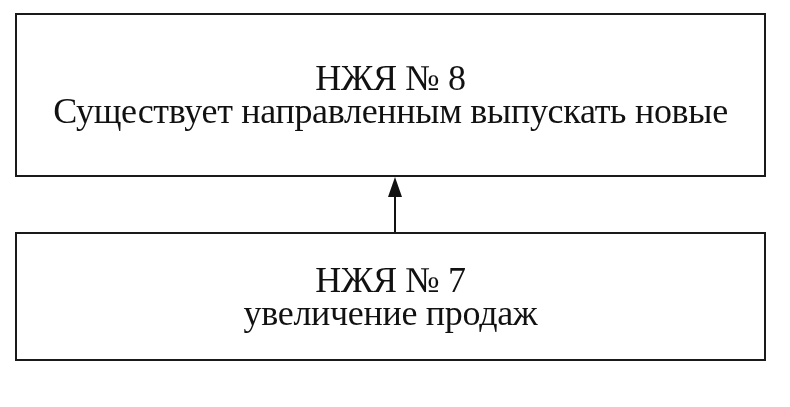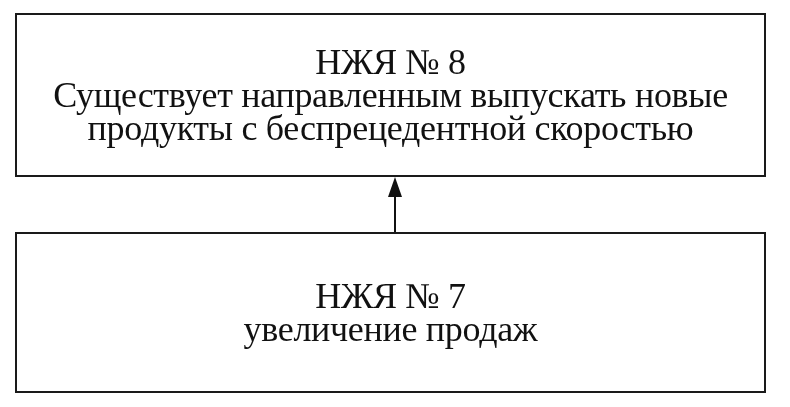--- a/index.html
+++ b/index.html
@@ -2,31 +2,30 @@
 <html><head>
   <meta charset="utf-8">
   <style>
     html, body { margin:0; padding:0; background:#ffffff; }
     body { width:790px; height:407px; position:relative; overflow:hidden;
            font-family: "Liberation Serif", "DejaVu Serif", serif; color:#111; }
     .box { position:absolute; left:15px; width:751px; border:2px solid #1a1a1a;
            background:#fff; box-sizing:border-box; display:flex; flex-direction:column;
            align-items:center; justify-content:center; text-align:center; }
     .box.top { top:13px; height:164px; }
-    .box.bottom { top:232px; height:161px; }
+    .box.bottom { top:232px; height:129px; }
     .line { font-size:36px; line-height:33px; letter-spacing:-0.3px; white-space:nowrap; }
     .arrow { position:absolute; left:386px; top:177px; width:18px; height:55px; }
   </style>
 </head>
 <body>
 
 <div class="box top">
   <div class="line">НЖЯ № 8</div>
   <div class="line">Существует направленным выпускать новые</div>
-  <div class="line">продукты с беспрецедентной скоростью</div>
 </div>
 
 <svg class="arrow" viewBox="0 0 18 55">
   <polygon points="9,0 2,20 16,20" fill="#111"></polygon>
   <line x1="9" y1="18" x2="9" y2="55" stroke="#111" stroke-width="2"></line>
 </svg>
 
 <div class="box bottom">
   <div class="line">НЖЯ № 7</div>
   <div class="line">увеличение продаж</div>

